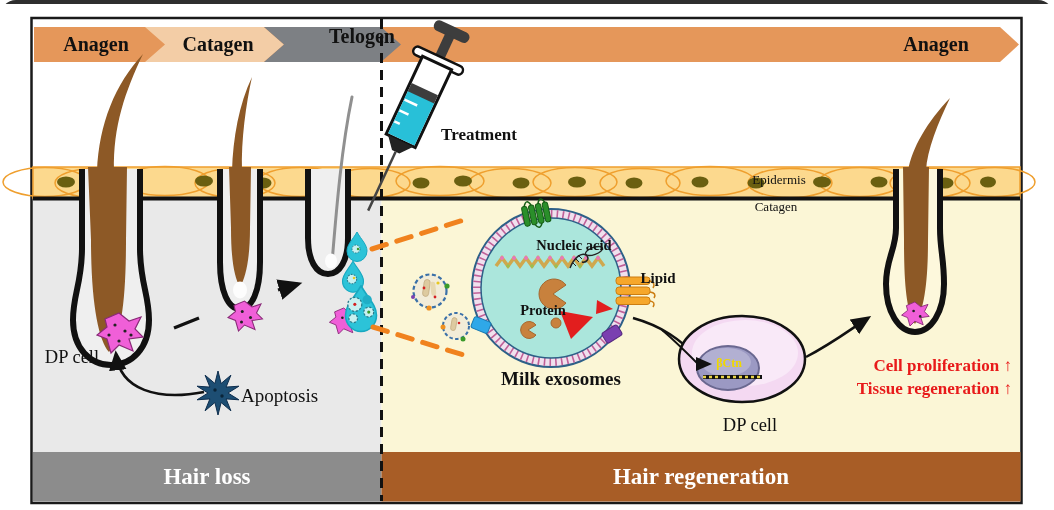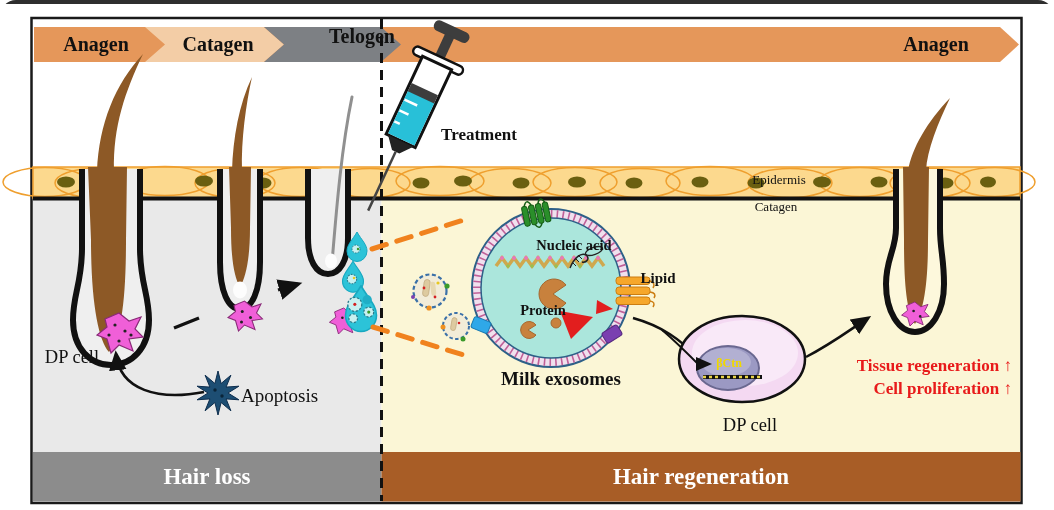--- a/index.html
+++ b/index.html
@@ -300,19 +300,19 @@
 
   <div class="lbl cargo" style="left:545px;top:246px;">Nucleic acid</div>
   <div class="lbl cargo" style="left:514px;top:311px;">Protein</div>
   <div class="lbl lipid" style="left:658px;top:265px;">Lipid</div>
   <div class="lbl exo-caption" style="left:561px;top:379px;">Milk exosomes</div>
 
   <div class="lbl bctn" style="left:729px;top:364px;">βCtn</div>
   <div class="lbl plain" style="left:750px;top:425px;">DP cell</div>
 
   <div class="outcomes">
+    <div>Cell proliferation ↑</div>
     <div>Tissue regeneration ↑</div>
-    <div>Cell proliferation ↑</div>
   </div>
 
   <div class="lbl footer-lbl" style="left:701px;top:477px;">Hair regeneration</div>
   <div class="lbl footer-lbl" style="left:207px;top:477px;">Hair loss</div>
 </div>
 
 </body></html>

